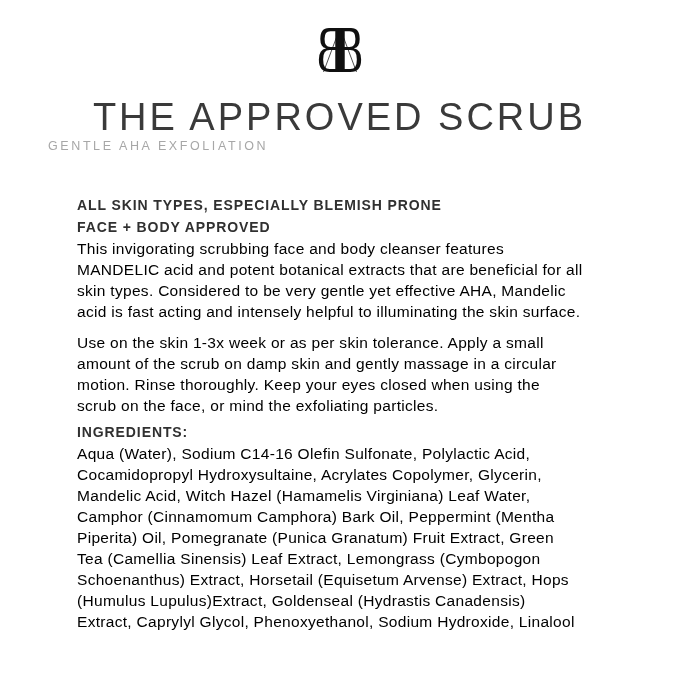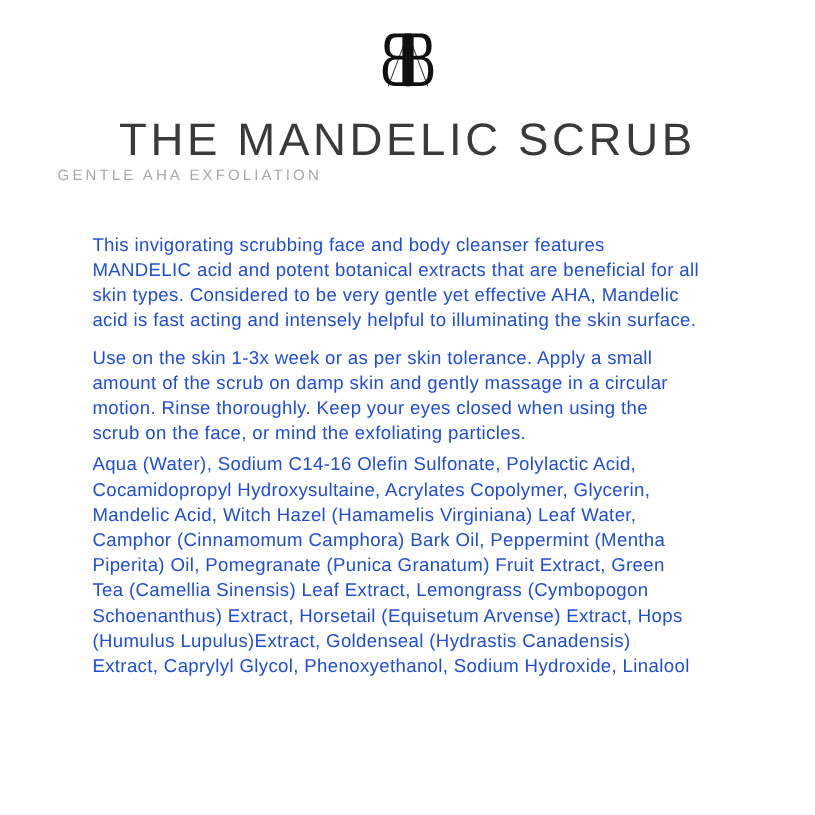--- a/index.html
+++ b/index.html
@@ -71,58 +71,61 @@
     line-height: 22px;
     color: #303030;
     white-space: pre-line;
   }
   .sec-body {
     margin: 0;
     font-size: 15.5px;
     font-weight: 400;
     letter-spacing: 0.3px;
     line-height: 21px;
-    color: #1d4ed8;
+    color: #000000;
     white-space: pre-line;
   }
 </style>
 </head>
 <body>
 
 <div class="page">
 
   <div class="logo-wrap">
     <svg width="56" height="48" viewBox="0 0 56 48">
       <path d="M28 2 L11.5 46 M28 2 L44.5 46" stroke="#3a3a3a" stroke-width="0.9" fill="none"></path>
       <text transform="translate(23.2,46) scale(0.64,1)" font-family="'DejaVu Serif', serif" font-size="60" fill="#101010">B</text>
       <text transform="translate(32.8,46) scale(-0.64,1)" font-family="'DejaVu Serif', serif" font-size="60" fill="#101010">B</text>
       <rect x="26.3" y="2.5" width="3.4" height="43.5" fill="#101010"></rect>
     </svg>
   </div>
 
-  <h1 class="title">THE MANDELIC SCRUB</h1>
+  <h1 class="title">THE APPROVED SCRUB</h1>
   <div class="subtitle">GENTLE AHA EXFOLIATION</div>
 
   <main class="content">
 
     <section class="section-audience">
+      <h2 class="sec-heading">ALL SKIN TYPES, ESPECIALLY BLEMISH PRONE
+FACE + BODY APPROVED</h2>
       <p class="sec-body">This invigorating scrubbing face and body cleanser features
 MANDELIC acid and potent botanical extracts that are beneficial for all
 skin types. Considered to be very gentle yet effective AHA, Mandelic
 acid is fast acting and intensely helpful to illuminating the skin surface.</p>
     </section>
 
     <section class="section-directions">
       <p class="sec-body">Use on the skin 1-3x week or as per skin tolerance. Apply a small
 amount of the scrub on damp skin and gently massage in a circular
 motion. Rinse thoroughly. Keep your eyes closed when using the
 scrub on the face, or mind the exfoliating particles.</p>
     </section>
 
     <section class="section-ingredients">
+      <h2 class="sec-heading">INGREDIENTS:</h2>
       <p class="sec-body">Aqua (Water), Sodium C14-16 Olefin Sulfonate, Polylactic Acid,
 Cocamidopropyl Hydroxysultaine, Acrylates Copolymer, Glycerin,
 Mandelic Acid, Witch Hazel (Hamamelis Virginiana) Leaf Water,
 Camphor (Cinnamomum Camphora) Bark Oil, Peppermint (Mentha
 Piperita) Oil, Pomegranate (Punica Granatum) Fruit Extract, Green
 Tea (Camellia Sinensis) Leaf Extract, Lemongrass (Cymbopogon
 Schoenanthus) Extract, Horsetail (Equisetum Arvense) Extract, Hops
 (Humulus Lupulus)Extract, Goldenseal (Hydrastis Canadensis)
 Extract, Caprylyl Glycol, Phenoxyethanol, Sodium Hydroxide, Linalool</p>
     </section>

